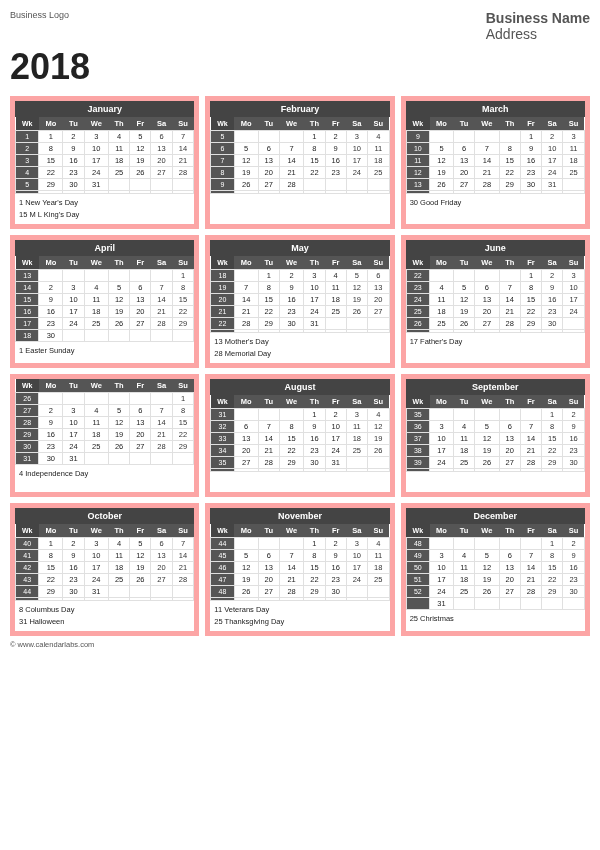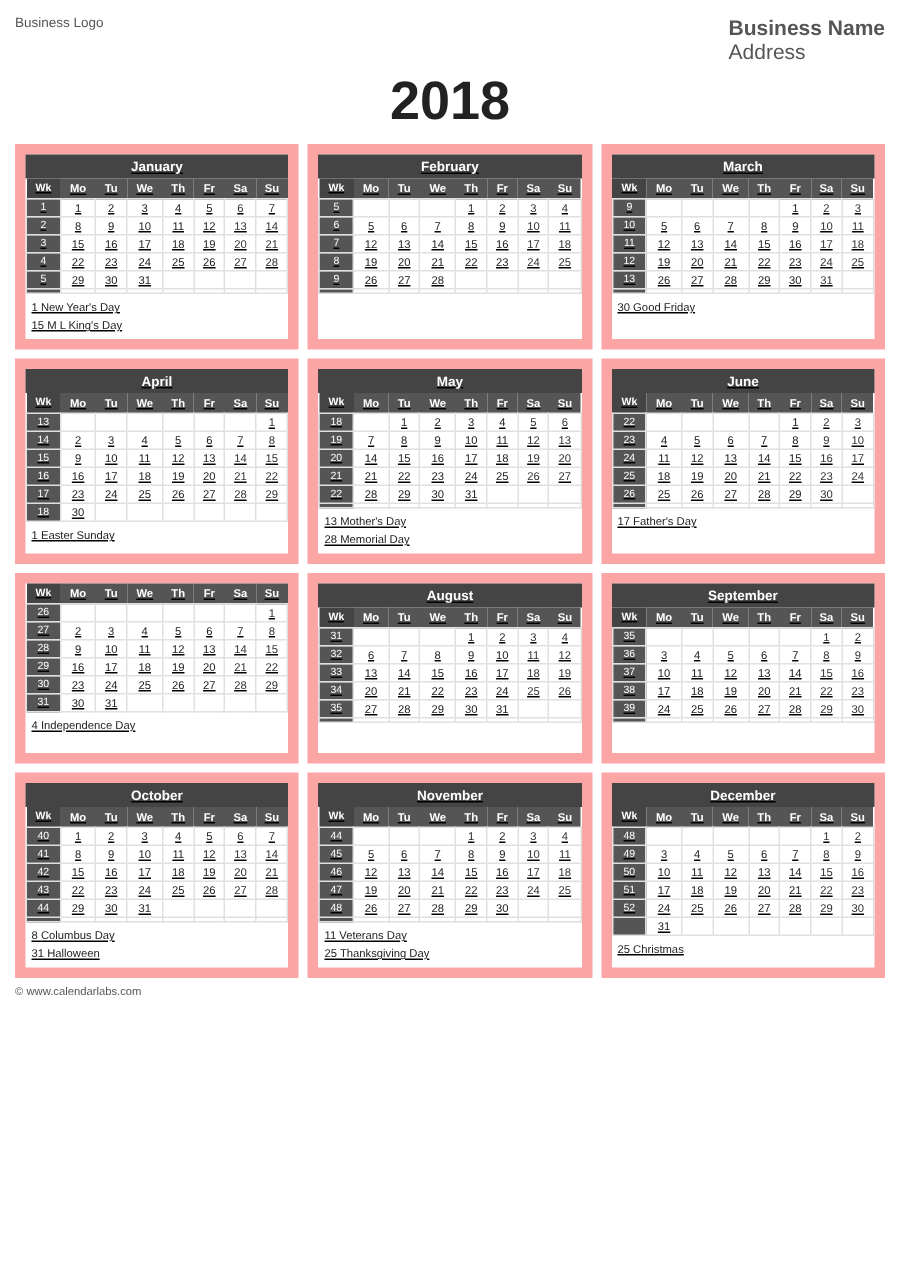--- a/index.html
+++ b/index.html
@@ -14,34 +14,33 @@
     .header {
       display: flex;
       justify-content: space-between;
       align-items: flex-start;
       margin-bottom: 4px;
     }
     .business-logo { font-size: 9px; color: #555; }
     .business-info { font-size: 14px; color: #555; text-align: left; }
     .business-name { font-weight: bold; }
     .year-title {
-      text-align: center;
+      text-align: left;
       font-size: 36px;
       font-weight: bold;
       color: #222;
       margin-bottom: 8px;
     }
     .calendar-grid {
       display: grid;
       grid-template-columns: repeat(3, 1fr);
       gap: 6px;
     }
     .month-block {
-      border: 7px solid #fca5a5;
-      text-decoration: underline;
+      border: 5px solid #fca5a5;
     }
     .month-title {
       background: #444;
       color: #fff;
       text-align: center;
       font-weight: bold;
       font-size: 9px;
       padding: 3px 0;
     }
     .cal-table {

